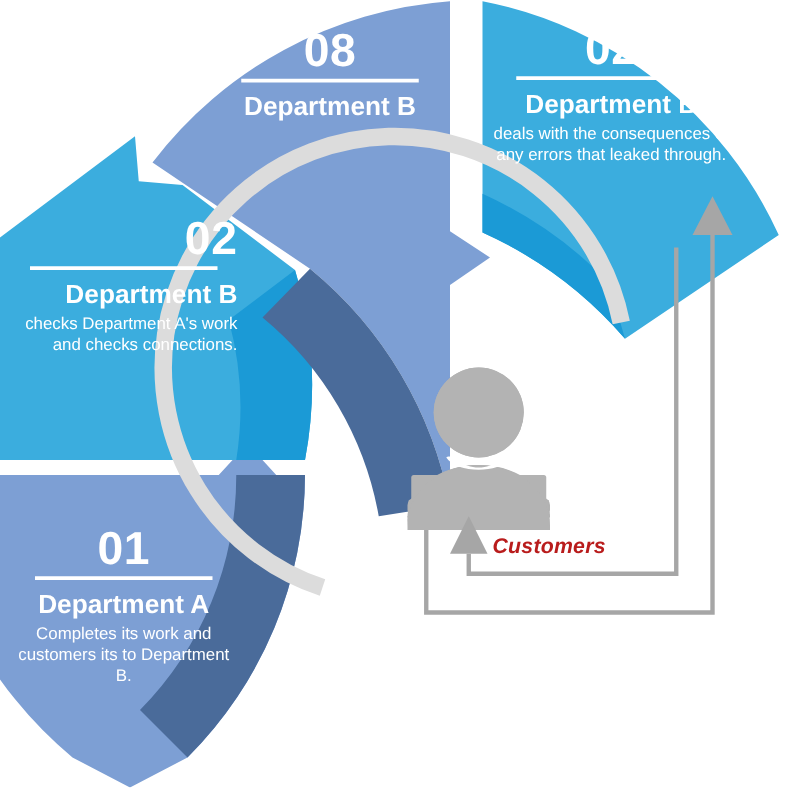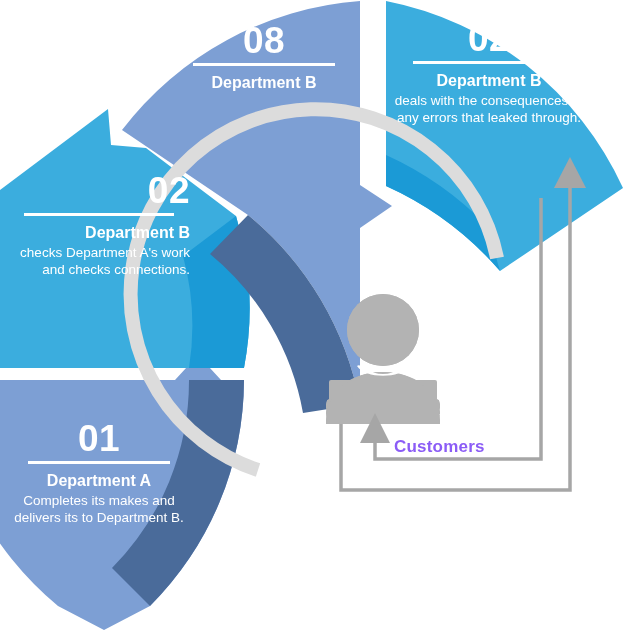--- a/index.html
+++ b/index.html
@@ -43,21 +43,21 @@
     margin: 0 0 3px 0;
     color: #ffffff;
   }
   .seg-rule {
     height: 3px;
     background: #ffffff;
     margin: 4px auto 7px auto;
     border: 0;
   }
   .seg-dept {
-    font-size: 16px;
+    font-size: 21px;
     font-weight: bold;
     margin: 0 0 2px 0;
     line-height: 1.25;
     color: #ffffff;
   }
   .seg-desc {
     font-size: 13.5px;
     font-weight: normal;
     line-height: 1.24;
     color: #ffffff;
@@ -68,26 +68,27 @@
   #seg-text-02 { left: 8px;   top: 172px; width: 182px; text-align: right; }
   #seg-text-02 .seg-rule { width: 150px; }
   #seg-text-03 { left: 176px; top: 22px;  width: 176px; }
   #seg-text-03 .seg-rule { width: 142px; }
   #seg-text-04 { left: 394px; top: 20px;  width: 190px; }
   #seg-text-04 .seg-rule { width: 152px; }
 
   .customers-label {
     position: absolute;
     left: 394px;
-    top: 437px;
+    top: 427px;
     font-size: 17px;
     font-weight: bold;
-    color: #8b5cf6;
+    color: #b91c1c;
     letter-spacing: 0.2px;
     white-space: nowrap;
+    font-style: italic;
   }
 </style>
 </head>
 <body>
 
 <div id="diagram-root">
 
   <svg class="stage" viewBox="0 0 629 630" xmlns="http://www.w3.org/2000/svg">
 
     <path fill="#7D9FD4" d="M -60 380
@@ -225,21 +226,21 @@
     <polygon fill="#A6A6A6" points="375,413 390,443 360,443"></polygon>
 
     <path fill="none" stroke="#A6A6A6" stroke-width="3.5" d="M 341 424 L 341 490 L 570 490 L 570 186"></path>
     <polygon fill="#A6A6A6" points="570,157 586,188 554,188"></polygon>
   </svg>
 
   <div class="seg-text" id="seg-text-01">
     <div class="seg-num">01</div>
     <hr class="seg-rule">
     <div class="seg-dept">Department A</div>
-    <div class="seg-desc">Completes its makes and delivers its to Department B.</div>
+    <div class="seg-desc">Completes its work and customers its to Department B.</div>
   </div>
 
   <div class="seg-text" id="seg-text-02">
     <div class="seg-num">02</div>
     <hr class="seg-rule">
     <div class="seg-dept">Department B</div>
     <div class="seg-desc">checks Department A's work and checks connections.</div>
   </div>
 
   <div class="seg-text" id="seg-text-03">

